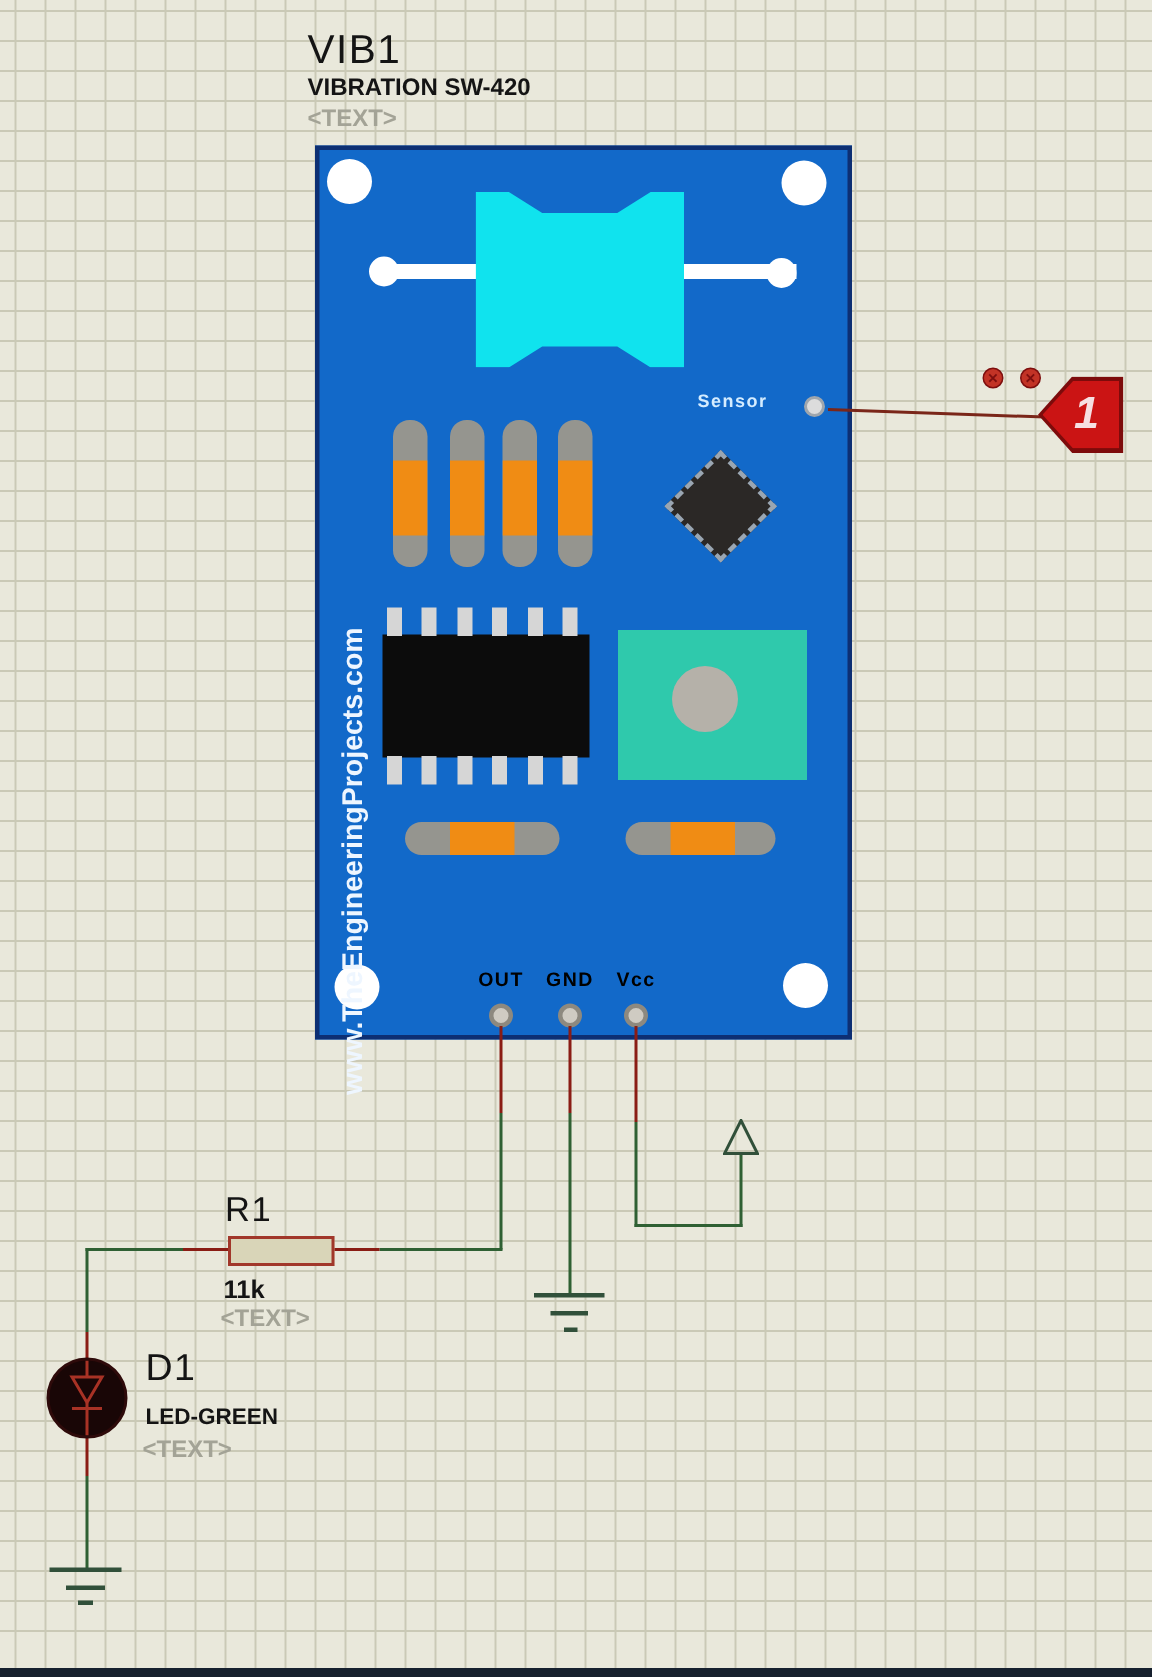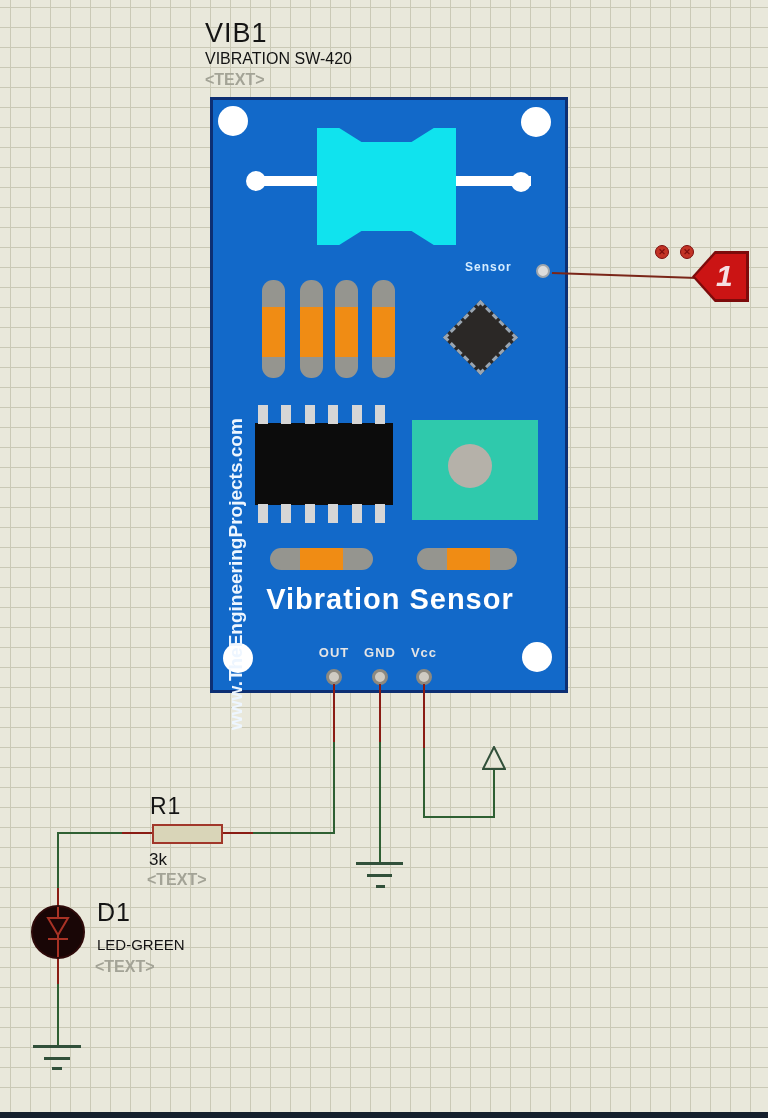--- a/index.html
+++ b/index.html
@@ -8,21 +8,21 @@
     position:relative; width:768px; height:1118px; overflow:hidden;
     background-color:#e9e8db;
     background-image:
       repeating-linear-gradient(to right, transparent 0 19px, #cac9b6 19px 20px),
       repeating-linear-gradient(to bottom, transparent 0 19px, #cac9b6 19px 20px);
     background-position:-9px -12px;
   }
   .abs{position:absolute;}
   
   .lbl-ref{font-size:27px; color:#141414; letter-spacing:1px;}
-  .lbl-part{font-size:16px; font-weight:normal; color:#141414; letter-spacing:0px;}
+  .lbl-part{font-size:16px; font-weight:bold; color:#141414; letter-spacing:0px;}
   .lbl-text{font-size:16px; font-weight:bold; color:#a3a396;}
   
   .board{
     left:210px; top:97px; width:358px; height:596px;
     background:#1269c9; border:3px solid #0d2f73; box-sizing:border-box;
   }
   .hole{position:absolute; background:#ffffff; border-radius:50%;}
   .silk-bar{position:absolute; background:#ffffff;}
   .silk-circle{position:absolute; background:#ffffff; border-radius:50%;}
   .spool{
@@ -48,21 +48,21 @@
     transform:rotate(45deg);
   }
   .ic{position:absolute; left:42px; top:323px; width:138px; height:82px; background:#0c0c0c;}
   .icpin{position:absolute; width:10px; height:19px; background:#d6d6d6;}
   .pot{position:absolute; left:199px; top:320px; width:126px; height:100px; background:#2fc9ac;}
   .pot .knob{position:absolute; left:36px; top:24px; width:44px; height:44px; border-radius:50%; background:#b5b1a9;}
   .board-title{
     position:absolute; left:22px; top:483px; width:310px; text-align:center;
     font-size:29px; font-weight:bold; color:#ffffff; letter-spacing:1px; white-space:nowrap;
   }
-  .pin-label{position:absolute; top:545px; transform:translateX(-50%); font-size:13px; font-weight:bold; color:#e5e5e5; letter-spacing:1px;}
+  .pin-label{position:absolute; top:545px; transform:translateX(-50%); font-size:13px; font-weight:bold; color:#000000; letter-spacing:1px;}
   .pad{position:absolute; top:569px; width:16px; height:16px; border-radius:50%; background:#cfcbc2; border:3px solid #8d897f; box-sizing:border-box;}
   
   .wire{position:absolute;}
   .wgreen{background:#2f6033;}
   .wred{background:#8a1c14;}
   .gndbar{position:absolute; height:3px; background:#31503a;}
   
   .term{position:absolute; left:692px; top:251px; width:57px; height:51px;
     clip-path:polygon(0% 50%,40% 0%,100% 0%,100% 100%,40% 100%); background:#7d0b0b;}
   .term-in{position:absolute; left:3px; top:3px; right:3px; bottom:3px;
@@ -134,21 +134,20 @@
         <div class="knob"></div>
       </div>
 
     <div class="hres" style="left:57px;  width:103px;">
         <div class="band"></div>
       </div>
     <div class="hres" style="left:204px; width:100px;">
         <div class="band"></div>
       </div>
 
-    <div class="board-title">Vibration Sensor</div>
 
     <div class="pin-label" style="left:121px;">OUT</div>
     <div class="pin-label" style="left:167px;">GND</div>
     <div class="pin-label" style="left:211px;">Vcc</div>
 
     <div class="pad" style="left:113px;"></div>
     <div class="pad" style="left:159px;"></div>
     <div class="pad" style="left:203px;"></div>
   </div>
 
@@ -166,21 +165,21 @@
   <div class="wire wred" style="left:222px; top:832px; width:31px; height:2px;"></div>
   <div class="wire wred" style="left:122px; top:832px; width:30px; height:2px;"></div>
   <div class="wire wgreen" style="left:57px;  top:832px; width:65px; height:2px;"></div>
   <div class="wire wgreen" style="left:57px;  top:832px; width:2px;  height:56px;"></div>
   <div class="wire wred" style="left:57px;  top:888px; width:2px;  height:18px;"></div>
   <div class="wire wred" style="left:57px;  top:958px; width:2px;  height:26px;"></div>
   <div class="wire wgreen" style="left:57px;  top:984px; width:2px;  height:62px;"></div>
 
   <div class="abs lbl-ref" style="left:150px; top:793px; font-size:23px;">R1</div>
   <div class="res-body"></div>
-  <div class="abs lbl-part" style="left:149px; top:850px; font-size:17px;">3k</div>
+  <div class="abs lbl-part" style="left:149px; top:850px; font-size:17px;">11k</div>
   <div class="abs lbl-text" style="left:147px; top:871px;">&lt;TEXT&gt;</div>
 
   <div class="led">
     <svg width="50" height="50" viewBox="0 0 50 50">
       <line x1="25" y1="0" x2="25" y2="11" stroke="#a83225" stroke-width="2"></line>
       <polygon points="15,11 35,11 25,28" fill="none" stroke="#a83225" stroke-width="2"></polygon>
       <line x1="15" y1="32" x2="35" y2="32" stroke="#a83225" stroke-width="2"></line>
       <line x1="25" y1="28" x2="25" y2="50" stroke="#a83225" stroke-width="2"></line>
     </svg>
   </div>

